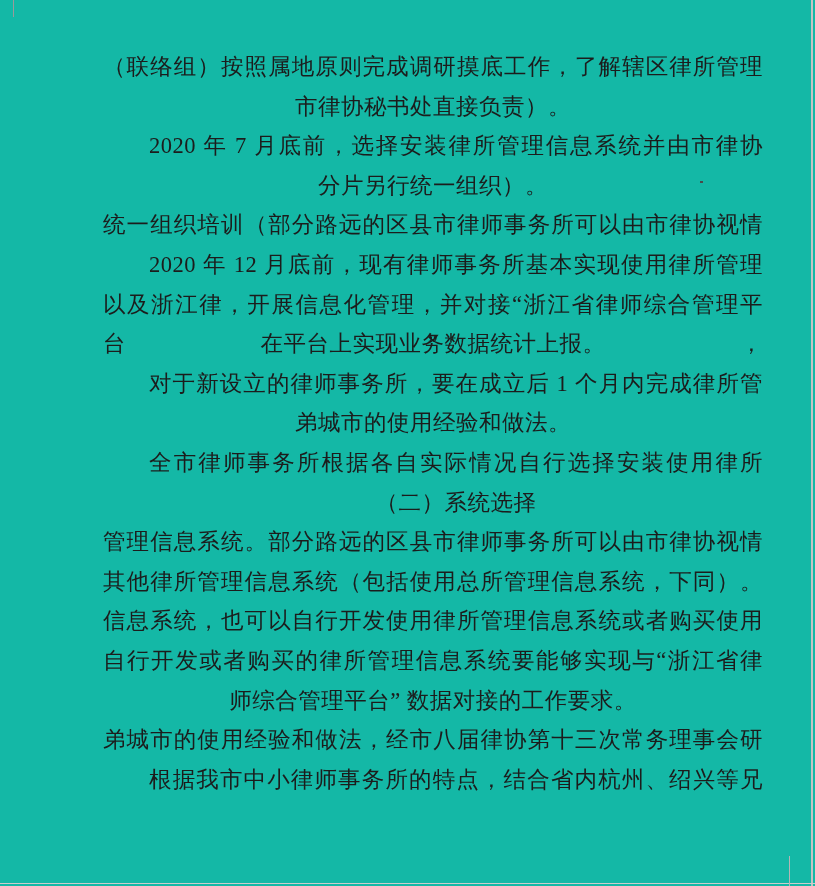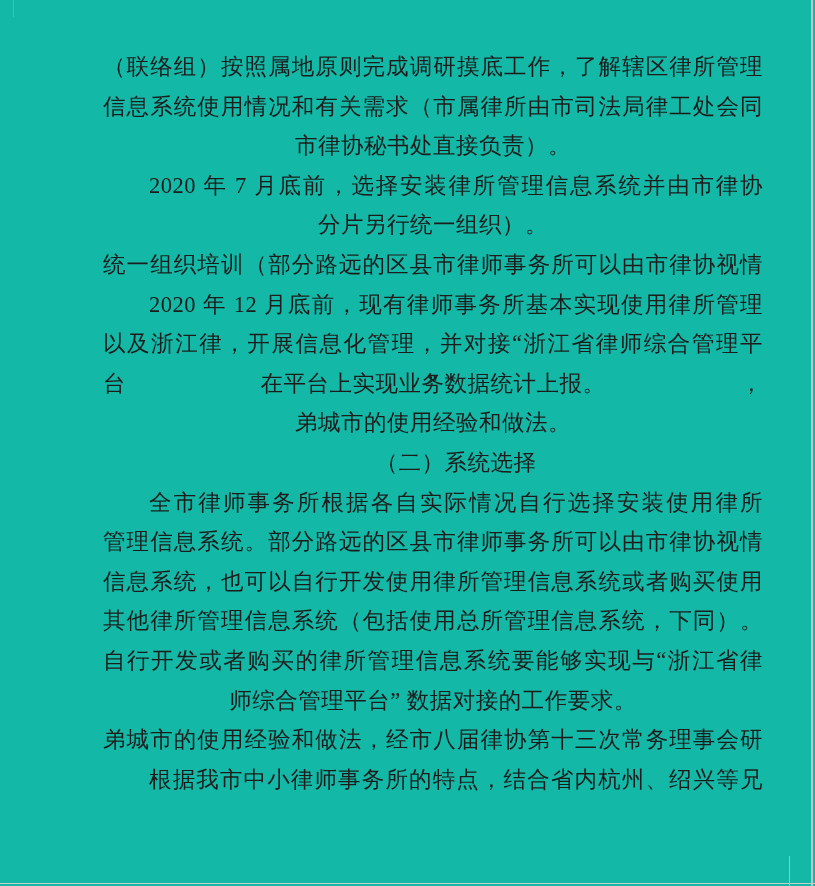--- a/index.html
+++ b/index.html
@@ -91,34 +91,34 @@
 </style>
 </head>
 <body>
 
 <div class="page">
   <div class="artifact-topleft"></div>
   <div class="speck1"></div>
   <div class="speck2"></div>
   <div class="text-block">
       <div class="line fill">（联络组）按照属地原则完成调研摸底工作，了解辖区律所管理</div>
-      <div class="line fill">信息系统使用情况和有关需求（市属律所由市司法局律工处会同</div>
       <div class="line">市律协秘书处直接负责）。</div>
       <div class="line indent fill">2020 年 7 月底前，选择安装律所管理信息系统并由市律协</div>
       <div class="line">分片另行统一组织）。</div>
       <div class="line fill">统一组织培训（部分路远的区县市律师事务所可以由市律协视情</div>
       <div class="line indent fill">2020 年 12 月底前，现有律师事务所基本实现使用律所管理</div>
       <div class="line fill">以及浙江律，开展信息化管理，并对接“浙江省律师综合管理平台”，</div>
       <div class="line">在平台上实现业务数据统计上报。</div>
+      <div class="line indent fill">对于新设立的律师事务所，要在成立后 1 个月内完成律所管</div>
       <div class="line">弟城市的使用经验和做法。</div>
+      <div class="line indent fill">全市律师事务所根据各自实际情况自行选择安装使用律所</div>
       <div class="line indent">（二）系统选择</div>
-      <div class="line indent fill">全市律师事务所根据各自实际情况自行选择安装使用律所</div>
       <div class="line fill">管理信息系统。部分路远的区县市律师事务所可以由市律协视情</div>
+      <div class="line fill">其他律所管理信息系统（包括使用总所管理信息系统，下同）。</div>
       <div class="line fill">信息系统，也可以自行开发使用律所管理信息系统或者购买使用</div>
-      <div class="line fill">其他律所管理信息系统（包括使用总所管理信息系统，下同）。</div>
       <div class="line fill">自行开发或者购买的律所管理信息系统要能够实现与“浙江省律</div>
       <div class="line">师综合管理平台” 数据对接的工作要求。</div>
       <div class="line fill">弟城市的使用经验和做法，经市八届律协第十三次常务理事会研</div>
       <div class="line indent fill">根据我市中小律师事务所的特点，结合省内杭州、绍兴等兄</div>
     </div>
   <div class="border-right"></div>
   <div class="border-bottom"></div>
   <div class="artifact-bottomright"></div>
 </div>
 

